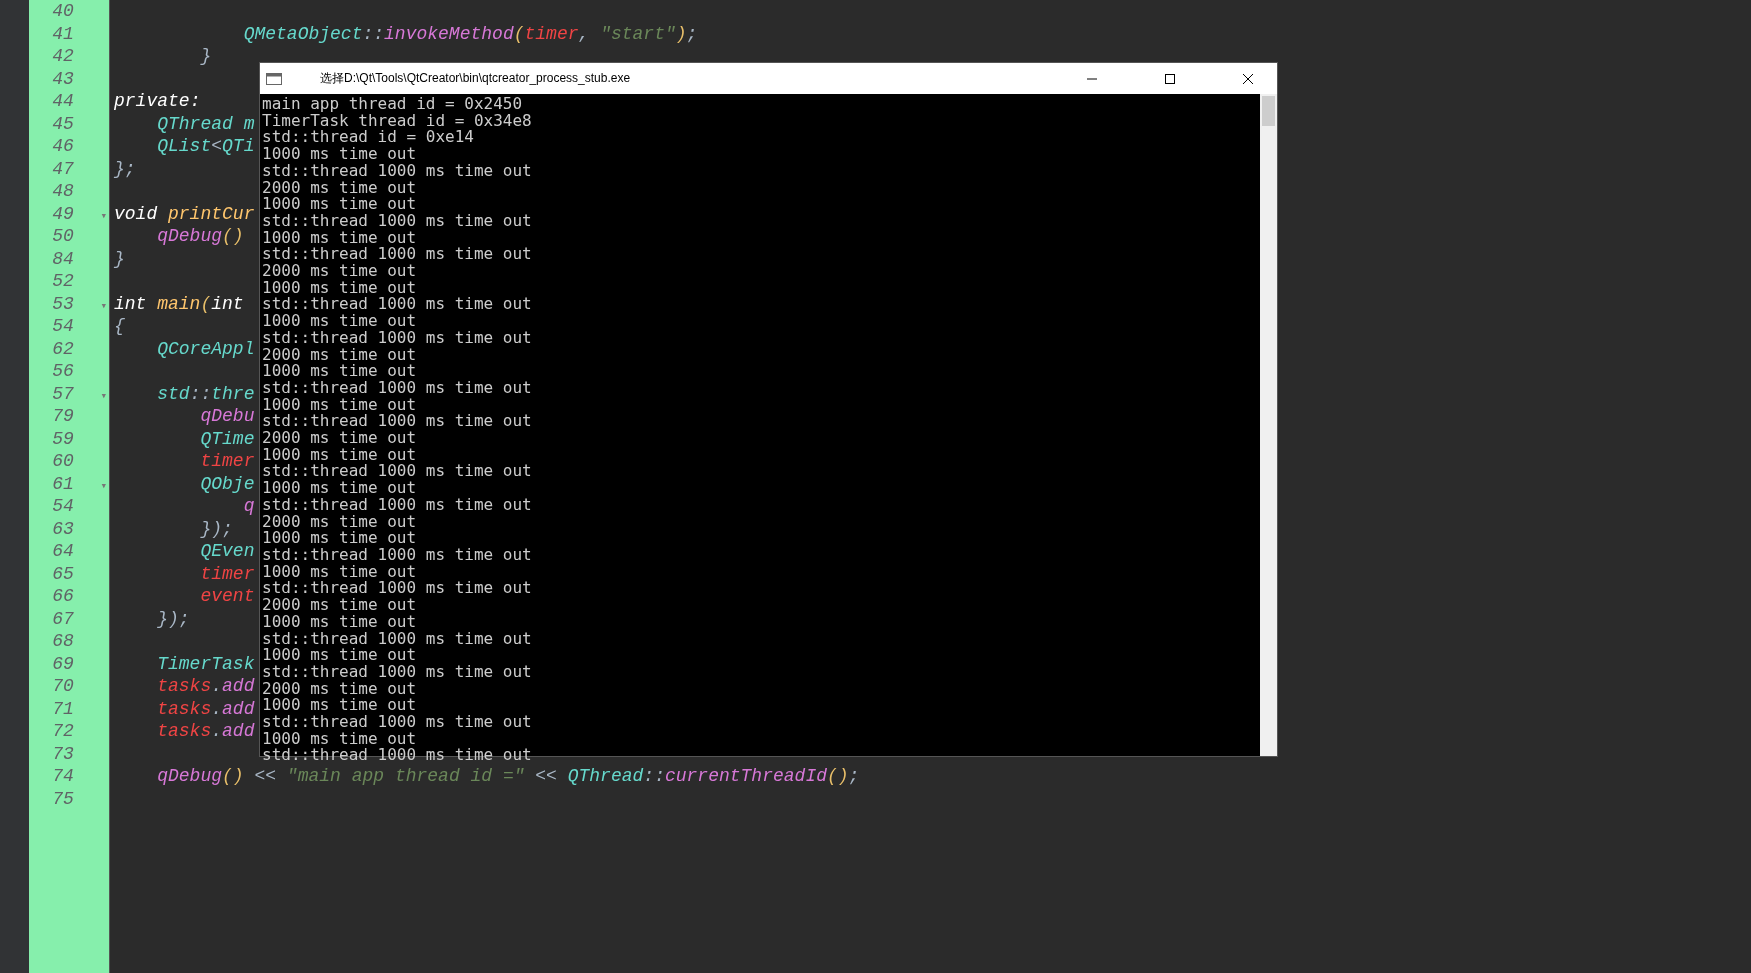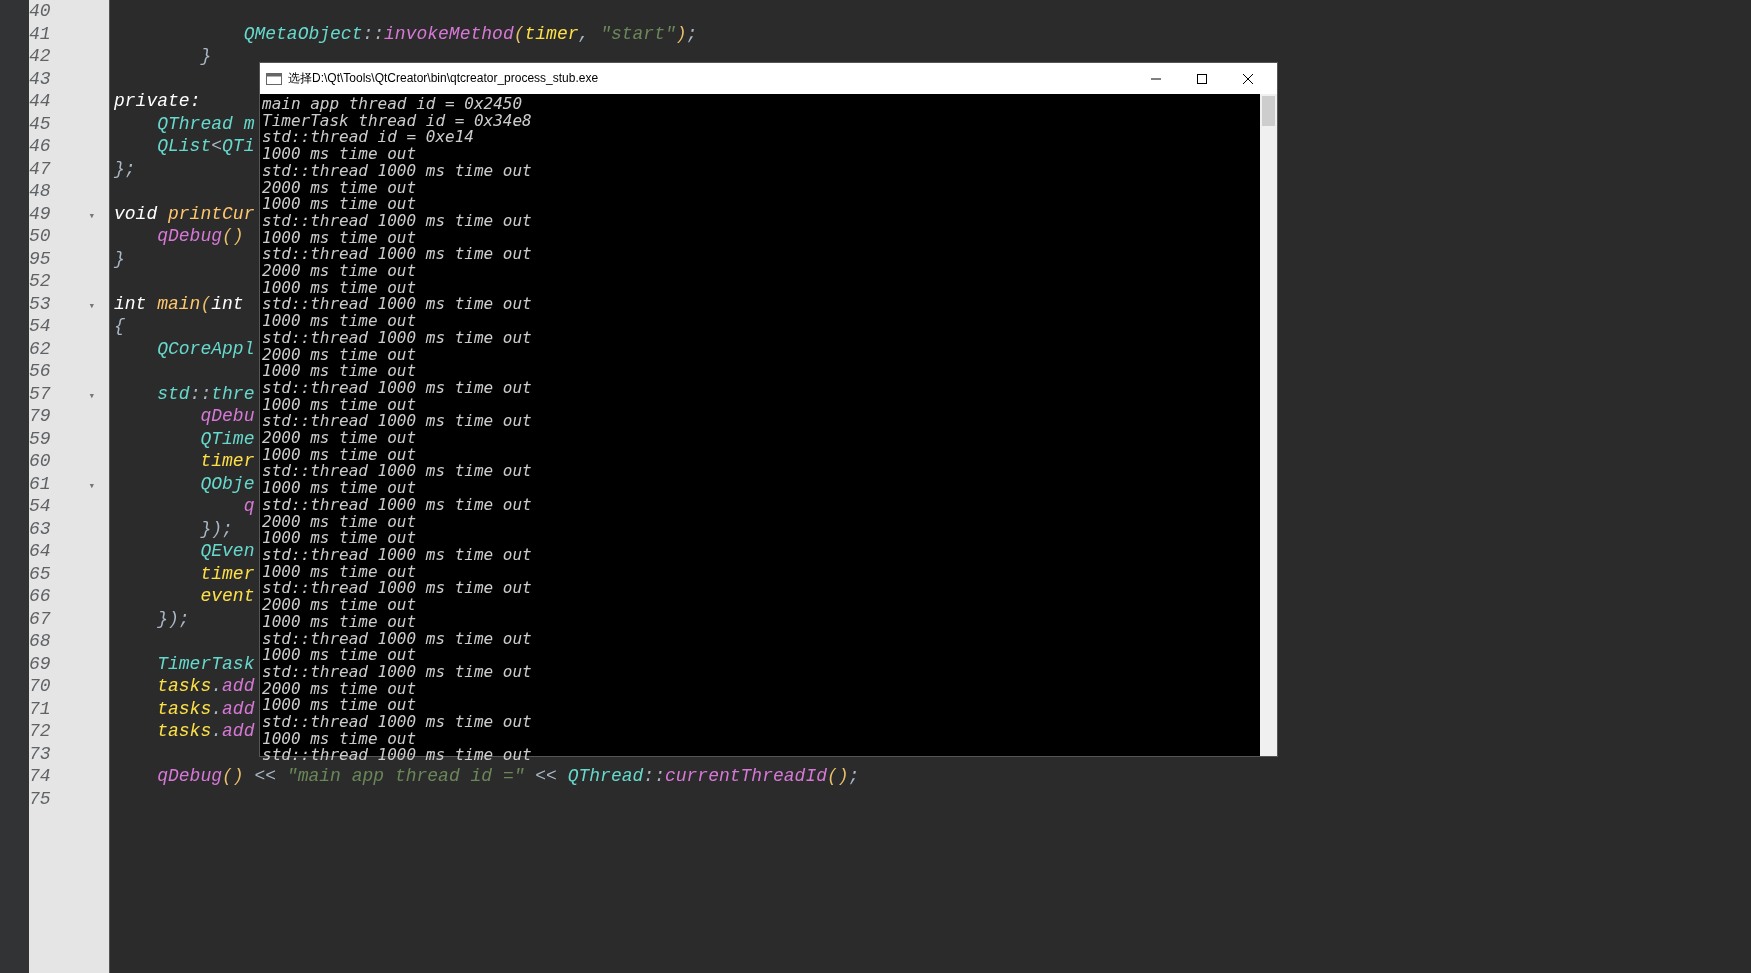--- a/index.html
+++ b/index.html
@@ -17,43 +17,43 @@
   font-size: 18px;
   line-height: 22.5px;
   font-style: italic;
 }
 .sidebar {
   width: 29px;
   background: #313335;
 }
 .gutter {
   width: 81px;
-  background: #e5e5e5;
+  background: #86efac;
   border-right: 1px solid #555;
-  text-align: left;
-  padding-right: 24px;
+  text-align: center;
+  padding-right: 12px;
   color: #606366;
   user-select: none;
 }
 .gutter .ln { height: 22.5px; position: relative; }
 .gutter .fold {
   position: absolute;
   right: -10px;
   top: 2px;
   color: #777;
   font-size: 11px;
 }
 .code-area { flex: 1; position: relative; padding-left: 4px; }
 .code-line { height: 22.5px; white-space: pre; }
 .c-keyword { color: #ffffff; }
 .c-type { color: #66d9cc; }
 .c-scope { color: #a9b7c6; }
 .c-method { color: #d778d7; }
 .c-call { color: #ffc66d; }
-.c-var { color: #fde047; }
+.c-var { color: #ef4444; }
 .c-string { color: #6a8759; }
 .c-brace { color: #a9b7c6; }
 .c-op { color: #a9b7c6; }
 .c-paren { color: #e8bf6a; }
 
 
 .console {
   position: absolute;
   left: 259px;
   top: 62px;
@@ -65,20 +65,21 @@
 .titlebar {
   height: 31px;
   background: #fff;
   display: flex;
   align-items: center;
   padding: 0 6px;
   font-family: "Segoe UI", Tahoma, sans-serif;
   font-size: 12px;
   font-style: normal;
   color: #000;
+  gap: 32px;
 }
 .titlebar .icon {
   width: 16px;
   height: 16px;
   margin-right: 6px;
   display: inline-flex;
   align-items: center;
   justify-content: center;
 }
 .titlebar .spacer { flex: 1; }
@@ -99,21 +100,20 @@
   font-style: normal;
 }
 .console-text {
   flex: 1;
   color: #cccccc;
   font-size: 16px;
   line-height: 16.7px;
   padding: 2px 12px 0 2px;
   white-space: pre;
   font-family: Consolas, "NSimSun", monospace;
-  font-style: italic;
 }
 .console-scroll {
   width: 17px;
   background: #f0f0f0;
   position: relative;
 }
 .console-scroll .thumb {
   position: absolute;
   top: 2px;
   left: 2px;
@@ -132,21 +132,21 @@
       <div class="ln">41</div>
       <div class="ln">42</div>
       <div class="ln">43</div>
       <div class="ln">44</div>
       <div class="ln">45</div>
       <div class="ln">46</div>
       <div class="ln">47</div>
       <div class="ln">48</div>
       <div class="ln">49<span class="fold">▾</span></div>
       <div class="ln">50</div>
-      <div class="ln">95</div>
+      <div class="ln">84</div>
       <div class="ln">52</div>
       <div class="ln">53<span class="fold">▾</span></div>
       <div class="ln">54</div>
       <div class="ln">62</div>
       <div class="ln">56</div>
       <div class="ln">57<span class="fold">▾</span></div>
       <div class="ln">79</div>
       <div class="ln">59</div>
       <div class="ln">60</div>
       <div class="ln">61<span class="fold">▾</span></div>

